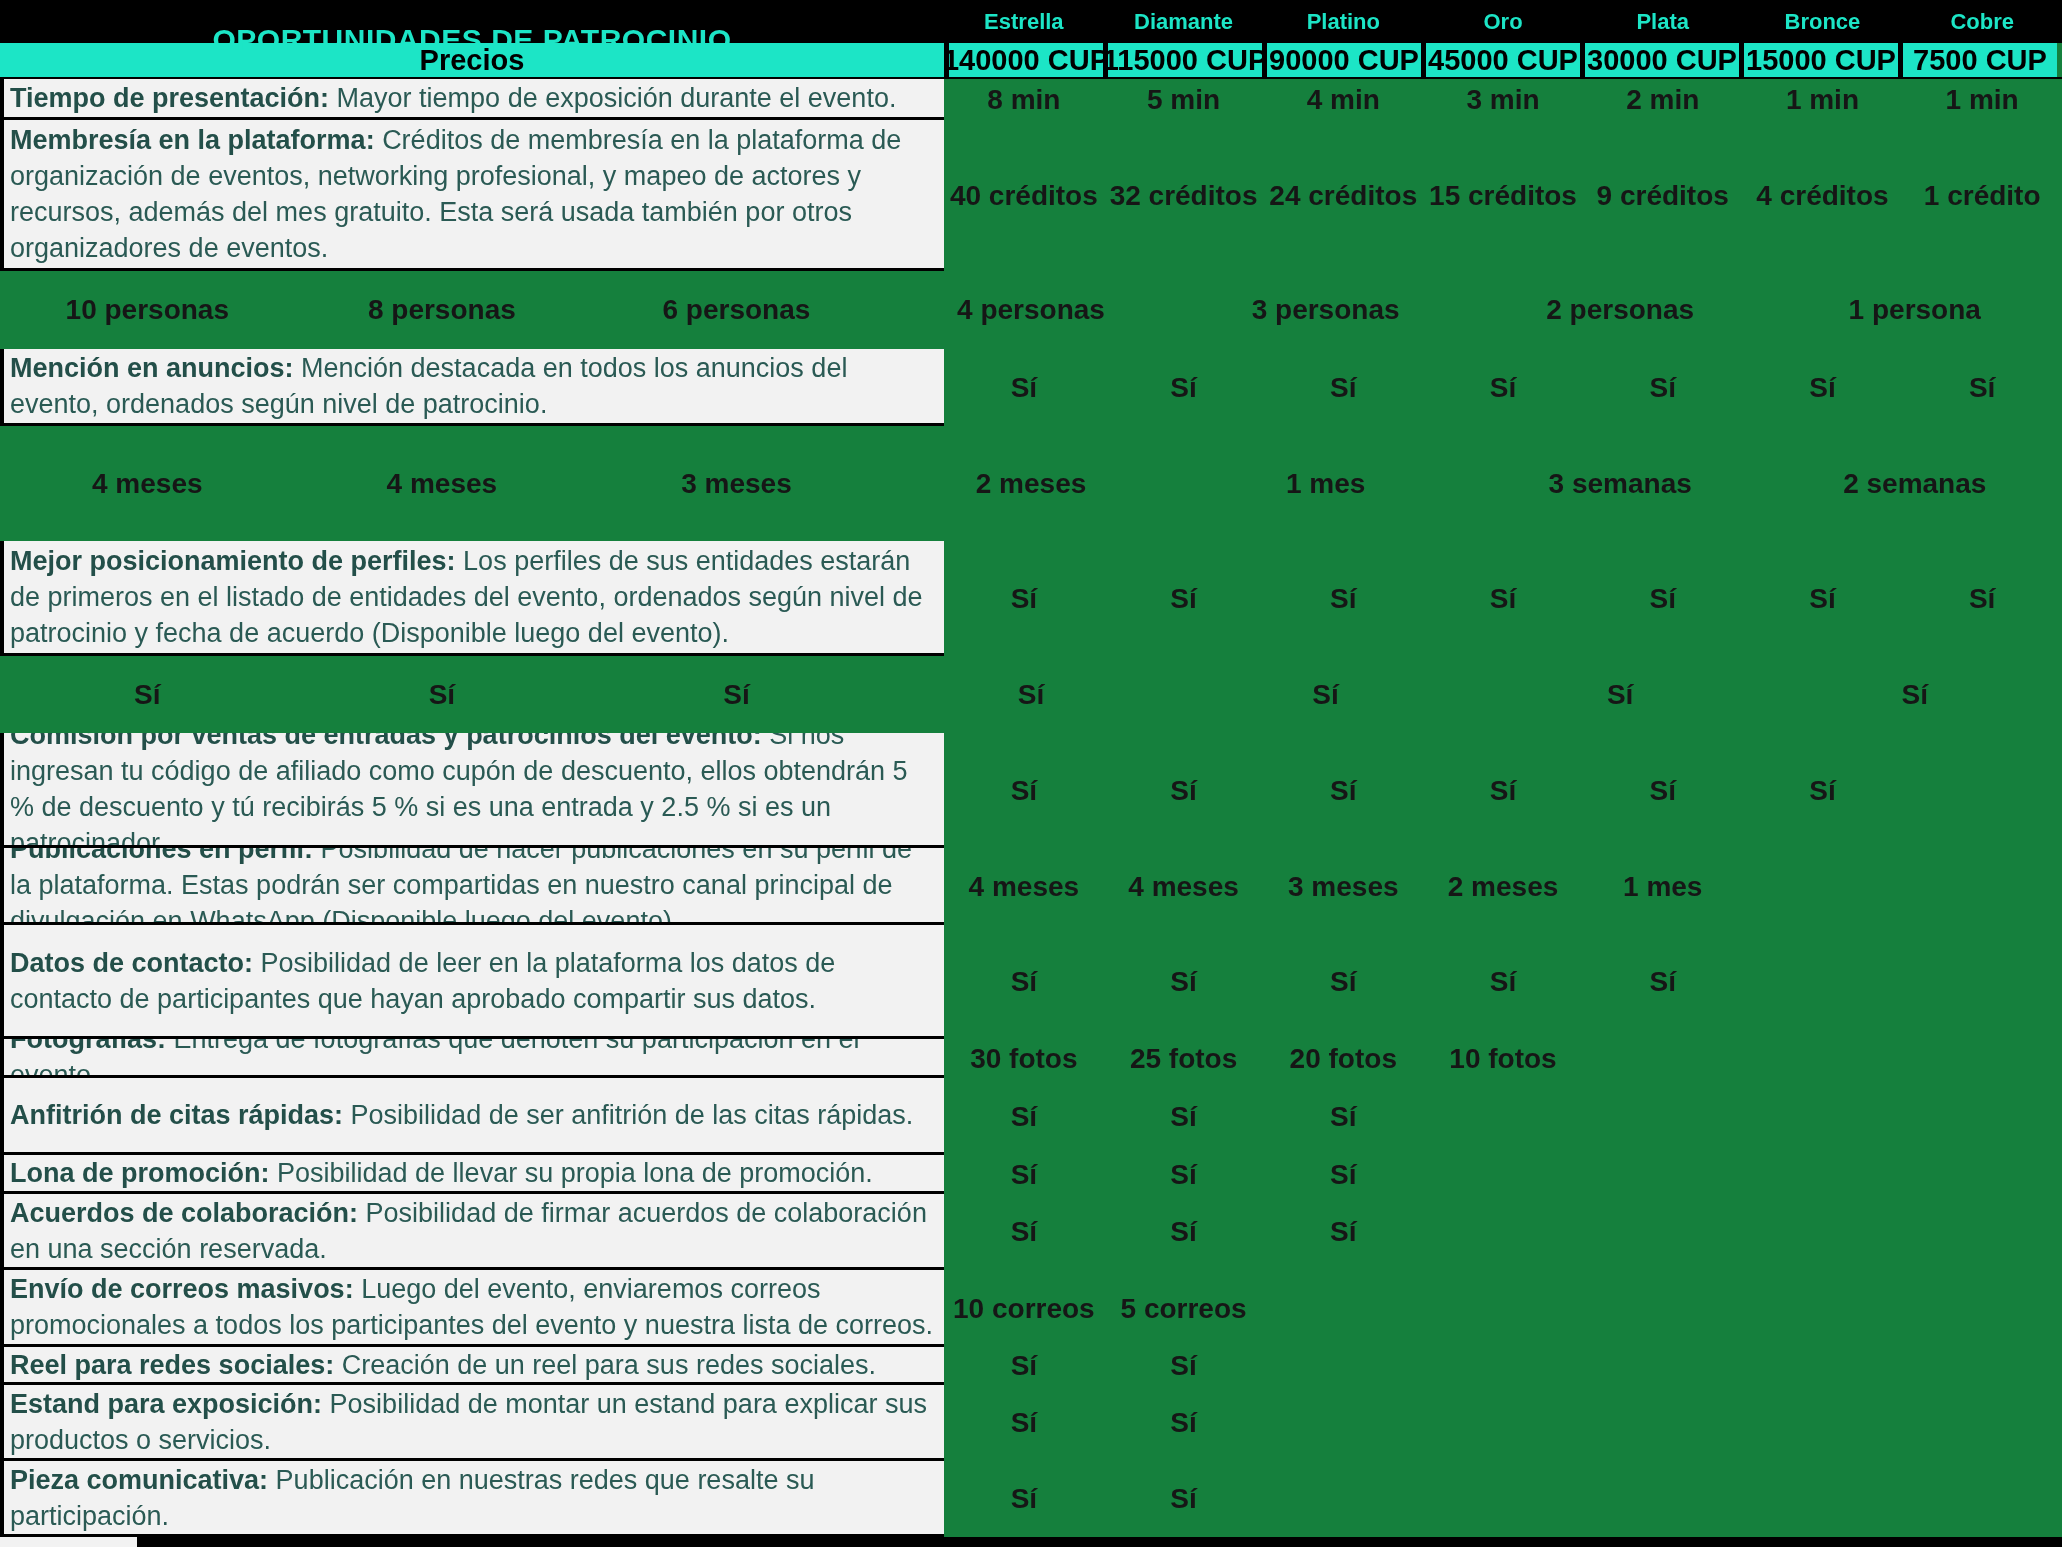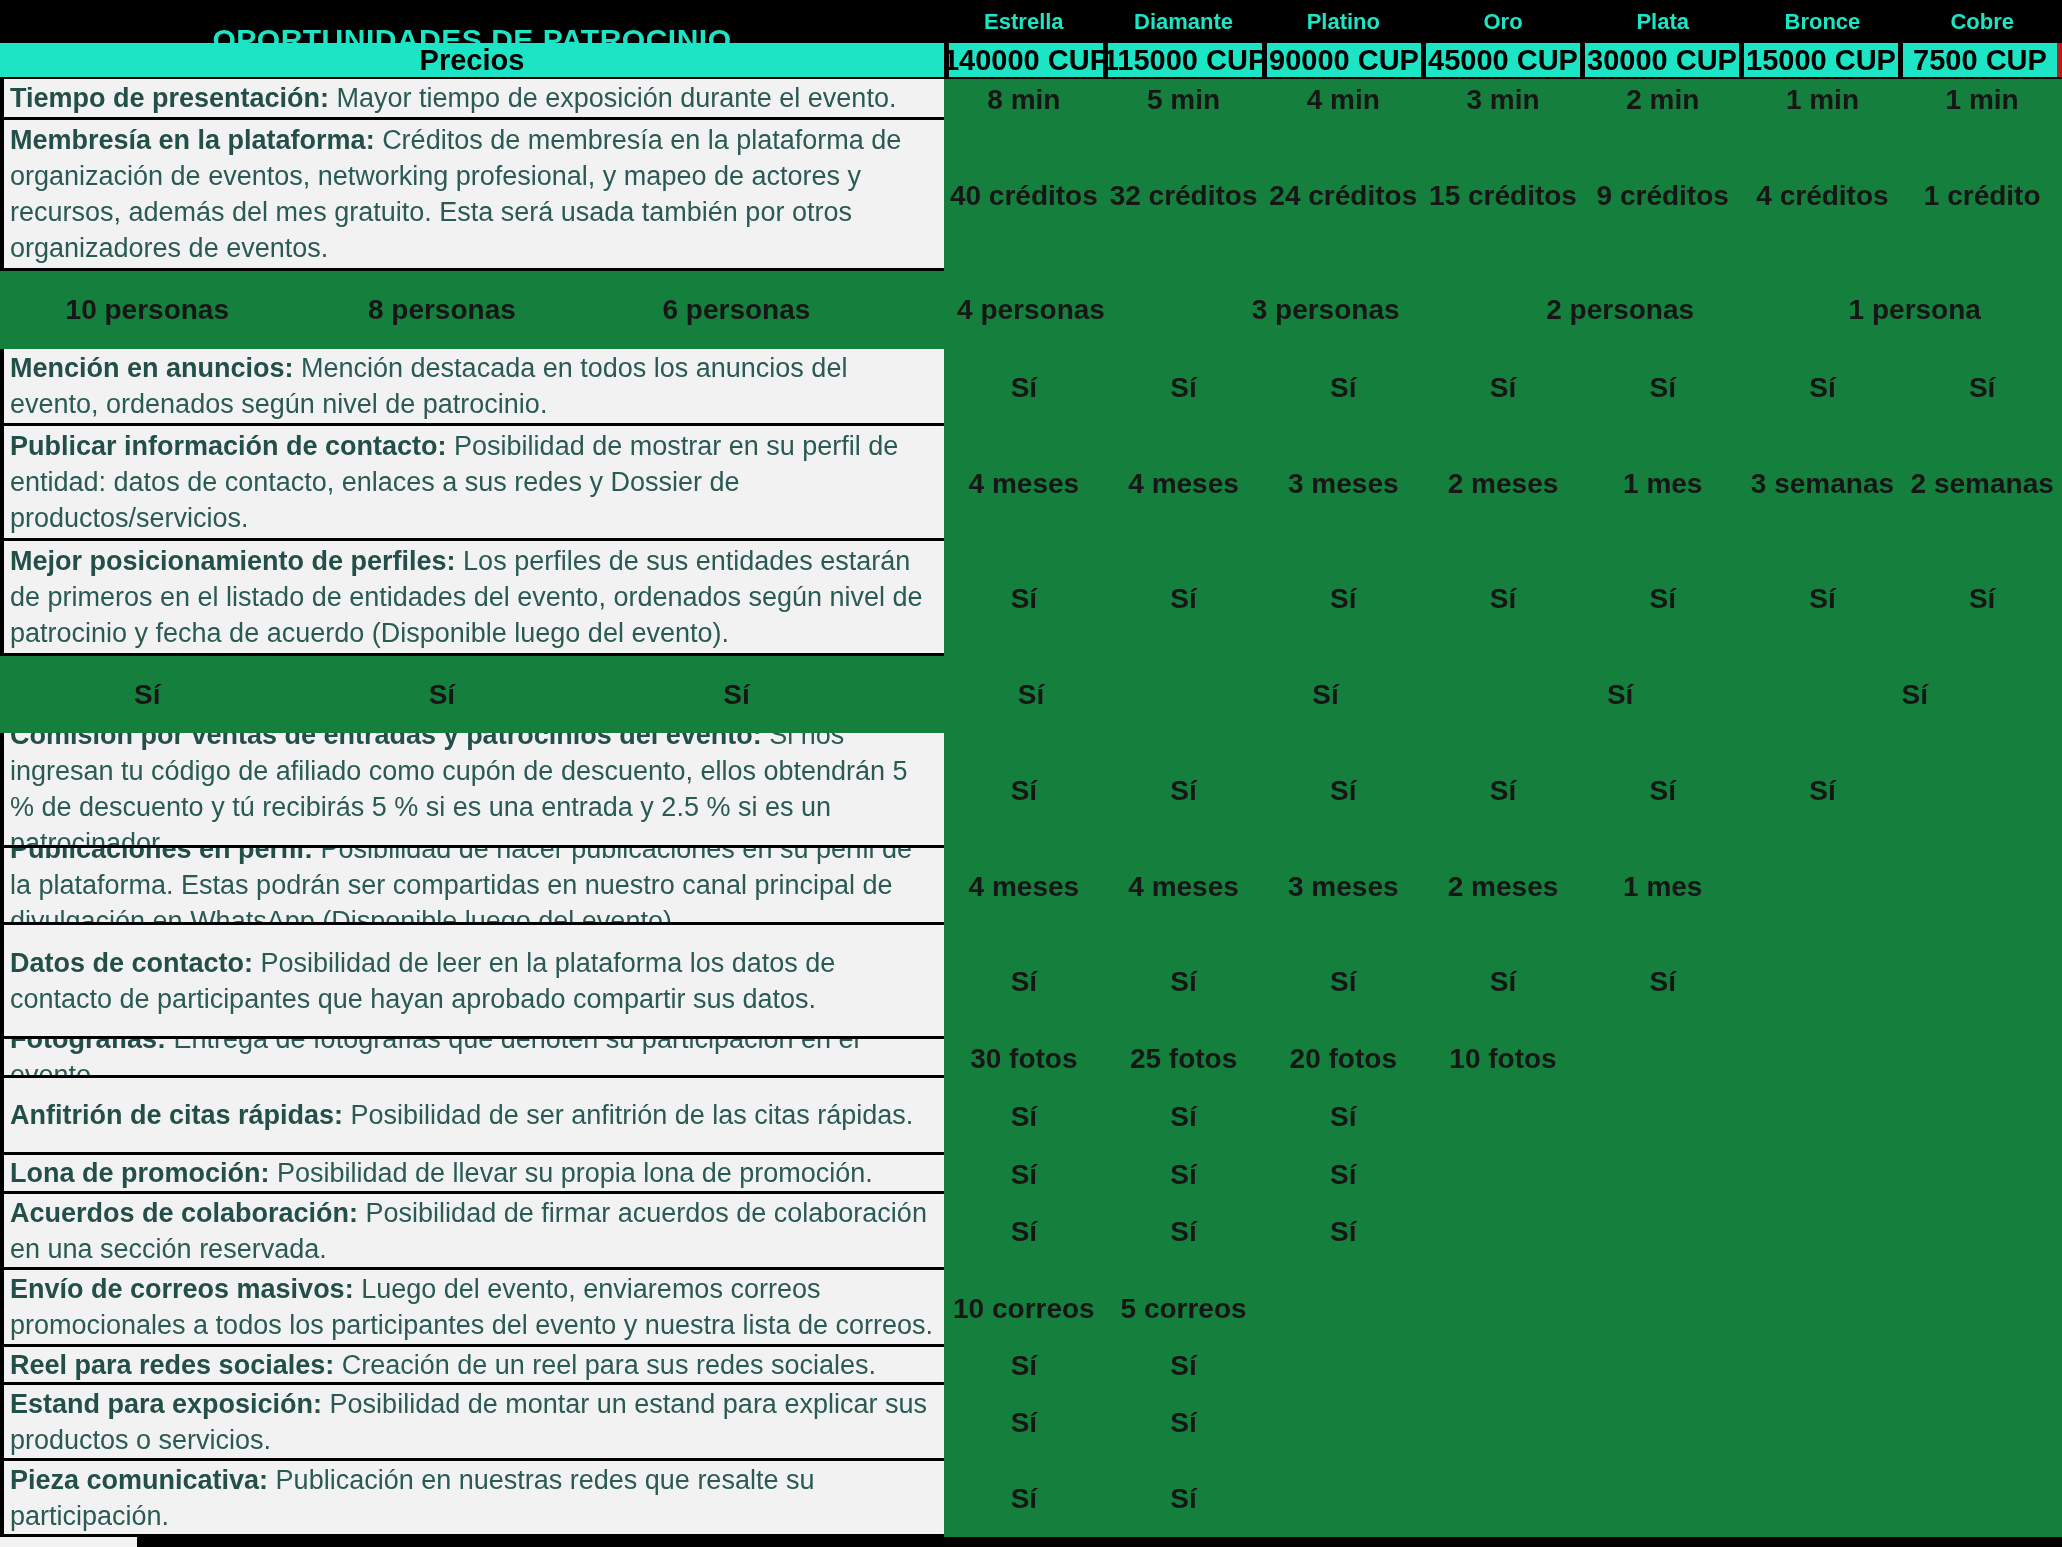--- a/index.html
+++ b/index.html
@@ -12,21 +12,21 @@
   #title-cell .t{color:#1CE5C6;font-weight:bold;font-size:30px;letter-spacing:0.5px;margin-top:36px;}
   .hcell{flex:1;display:flex;align-items:center;justify-content:center;
          color:#1CE5C6;font-weight:bold;font-size:22px;}
 
   
   #price-row{display:flex;height:36px;background:#1CE5C6;border-bottom:2px solid #000;box-sizing:border-box;}
   #price-label-cell{width:944px;flex:0 0 944px;display:flex;align-items:center;justify-content:center;
                     color:#000;font-weight:bold;font-size:29px;}
   .pcell{flex:1;display:flex;align-items:center;justify-content:center;
          color:#000;font-weight:bold;font-size:29px;border-left:5px solid #000;box-sizing:border-box;overflow:hidden;white-space:nowrap;}
-  .pcell:last-child{border-right:5px solid #b91c1c;}
+  .pcell:last-child{border-right:5px solid #15803d;}
 
   
   .frow{display:flex;background:#15803d;overflow:hidden;}
   .fdesc{width:944px;flex:0 0 944px;background:#F2F2F2;box-sizing:border-box;
          border-left:4px solid #000;border-bottom:3px solid #000;
          display:flex;align-items:center;overflow:hidden;}
   .fdtext{padding:2px 10px 2px 6px;font-size:27px;line-height:36px;color:#2A5A54;}
   .flabel{font-weight:bold;color:#234F49;}
   .vcell{flex:1;display:flex;align-items:center;justify-content:center;
          color:#161616;font-weight:bold;font-size:28px;overflow:hidden;white-space:nowrap;}
@@ -131,25 +131,20 @@
     </div>
   <div class="vcell">Sí</div>
         <div class="vcell">Sí</div>
         <div class="vcell">Sí</div>
         <div class="vcell">Sí</div>
         <div class="vcell">Sí</div>
         <div class="vcell">Sí</div>
         <div class="vcell">Sí</div>
       </div>
       <div class="frow">
-    <div class="fdesc">
-      <div class="fdtext">
-        <span class="flabel">Publicar información de contacto: </span><span class="fbody">Posibilidad de mostrar en su perfil de entidad: datos de contacto, enlaces a sus redes y Dossier de productos/servicios.</span>
-      </div>
-    </div>
   <div class="vcell">4 meses</div>
         <div class="vcell">4 meses</div>
         <div class="vcell">3 meses</div>
         <div class="vcell">2 meses</div>
         <div class="vcell">1 mes</div>
         <div class="vcell">3 semanas</div>
         <div class="vcell">2 semanas</div>
       </div>
       <div class="frow">
     <div class="fdesc">

